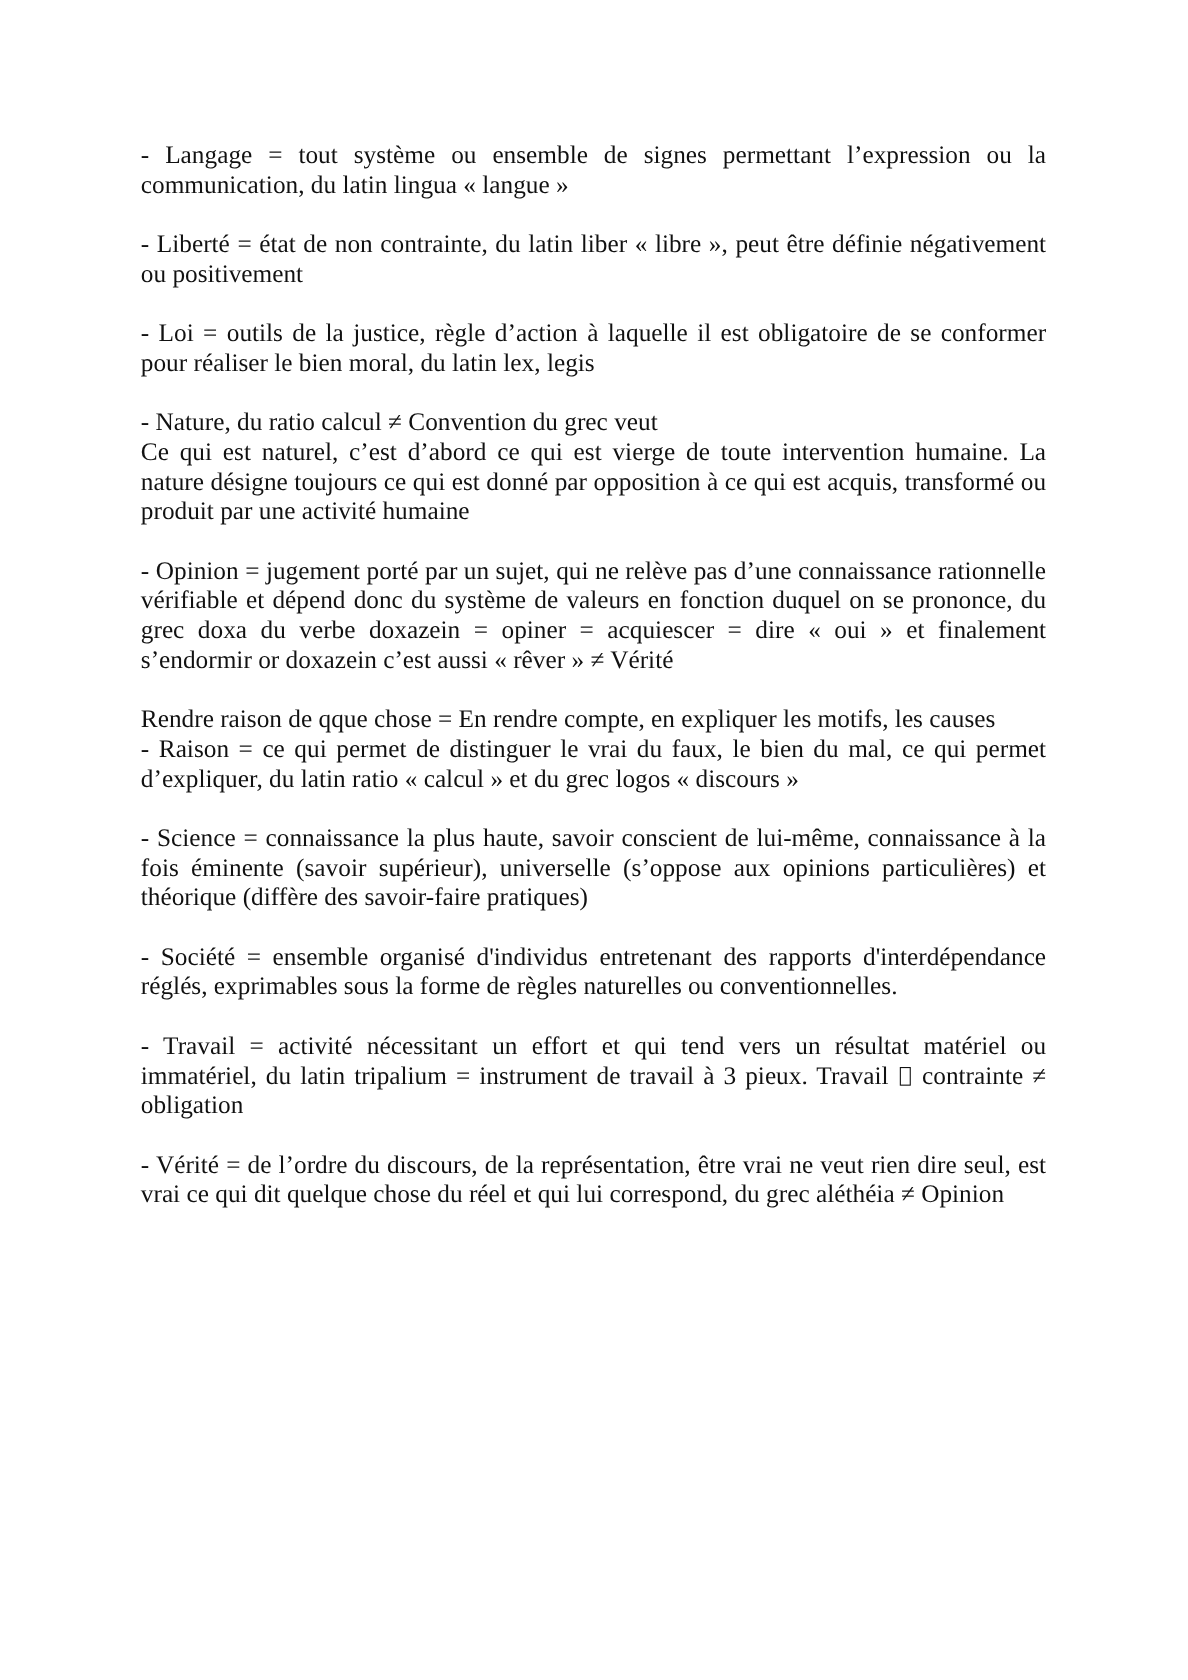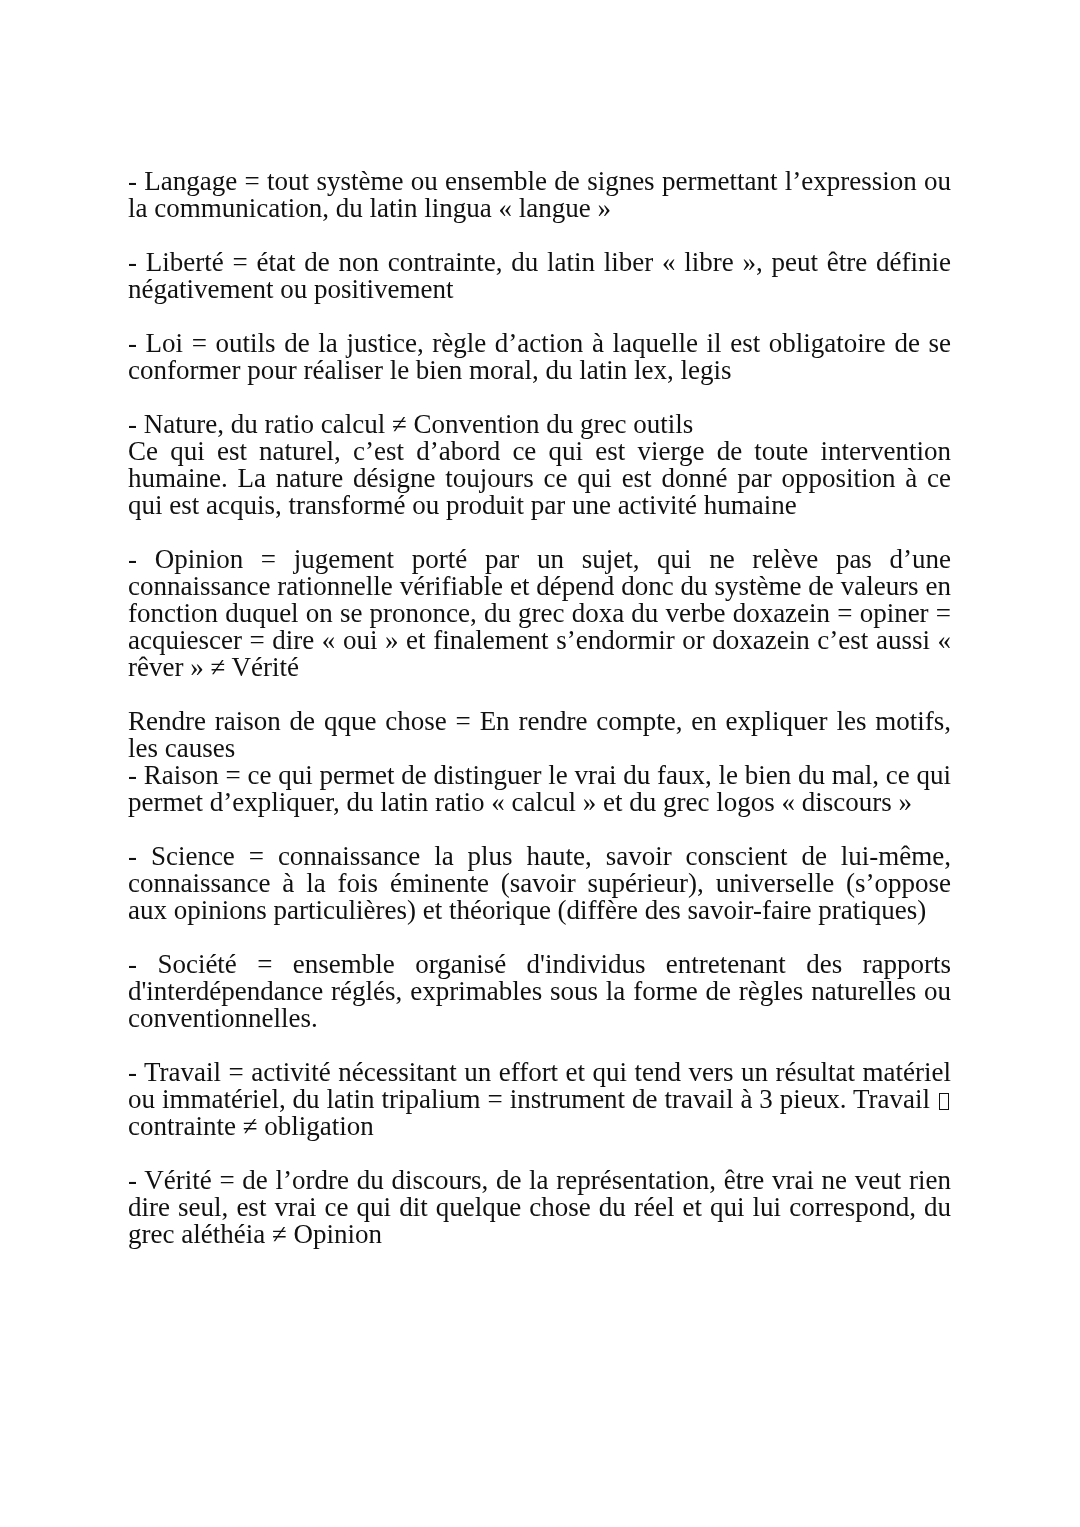--- a/index.html
+++ b/index.html
@@ -3,24 +3,23 @@
   <meta charset="utf-8">
   <style>
     html, body { margin: 0; padding: 0; background: #ffffff; }
     body { width: 1080px; height: 1527px; position: relative; overflow: hidden; }
     .page {
       position: absolute;
       left: 128px;
       top: 127px;
       width: 823px;
       font-family: "Liberation Serif", serif;
-      font-size: 27px;
+      font-size: 23px;
       line-height: 27px;
       color: #111111;
-      margin-top: 41px;
     }
     .entry { margin: 0 0 27px 0; text-align: justify; }
     .entry p { margin: 0; }
     .entry p.last-left { text-align-last: left; }
     .seg-i { }
     .box-glyph {
       display: inline-block;
       width: 8px;
       height: 15px;
       border: 1px solid #111;
@@ -35,21 +34,21 @@
     <div class="entry">
       <p class="last-left"><span class="seg">- Langage = tout système ou ensemble de signes permettant l’expression ou la communication, du latin lingua « langue »</span></p>
     </div>
     <div class="entry">
       <p class="last-left"><span class="seg">- Liberté = état de non contrainte, du latin liber « libre », peut être définie négativement ou positivement</span></p>
     </div>
     <div class="entry">
       <p class="last-left"><span class="seg">- Loi = outils de la justice, règle d’action à laquelle il est obligatoire de se conformer pour réaliser le bien moral, du latin </span><span class="seg-i">lex, legis</span></p>
     </div>
     <div class="entry">
-      <p class="last-left"><span class="seg">- Nature, du ratio </span><span class="seg-i">calcul</span><span class="seg"> ≠ Convention du grec </span><span class="seg-i">outils</span></p>
+      <p class="last-left"><span class="seg">- Nature, du ratio </span><span class="seg-i">calcul</span><span class="seg"> ≠ Convention du grec </span><span class="seg-i">veut</span></p>
       <p class="last-left"><span class="seg">Ce qui est naturel, c’est d’abord ce qui est vierge de toute intervention humaine. La nature désigne toujours ce qui est donné par opposition à ce qui est acquis, transformé ou produit par une activité humaine</span></p>
     </div>
     <div class="entry">
       <p class="last-left"><span class="seg">- Opinion = jugement porté par un sujet, qui ne relève pas d’une connaissance rationnelle vérifiable et dépend donc du système de valeurs en fonction duquel on se prononce, du grec </span><span class="seg-i">doxa</span><span class="seg"> du verbe </span><span class="seg-i">doxazein</span><span class="seg"> = opiner = acquiescer = dire « oui » et finalement s’endormir or </span><span class="seg-i">doxazein</span><span class="seg"> c’est aussi « rêver »    ≠ Vérité</span></p>
     </div>
     <div class="entry">
       <p class="last-left"><span class="seg">Rendre raison de qque chose = En rendre compte, en expliquer les motifs, les causes</span></p>
       <p class="last-left"><span class="seg">- Raison = ce qui permet de distinguer le vrai du faux, le bien du mal, ce qui permet d’expliquer, du latin </span><span class="seg-i">ratio</span><span class="seg"> « calcul » et du grec </span><span class="seg-i">logos</span><span class="seg"> « discours »</span></p>
     </div>
     <div class="entry">

